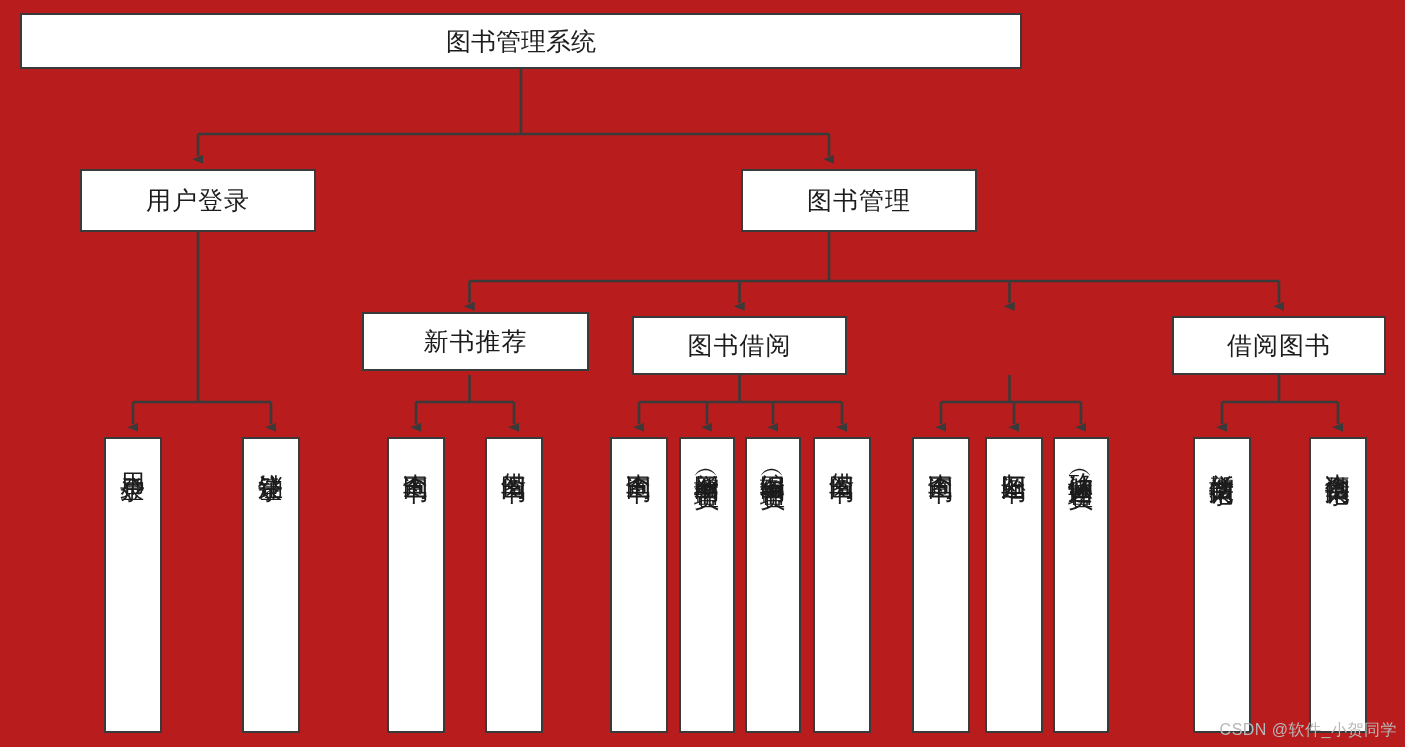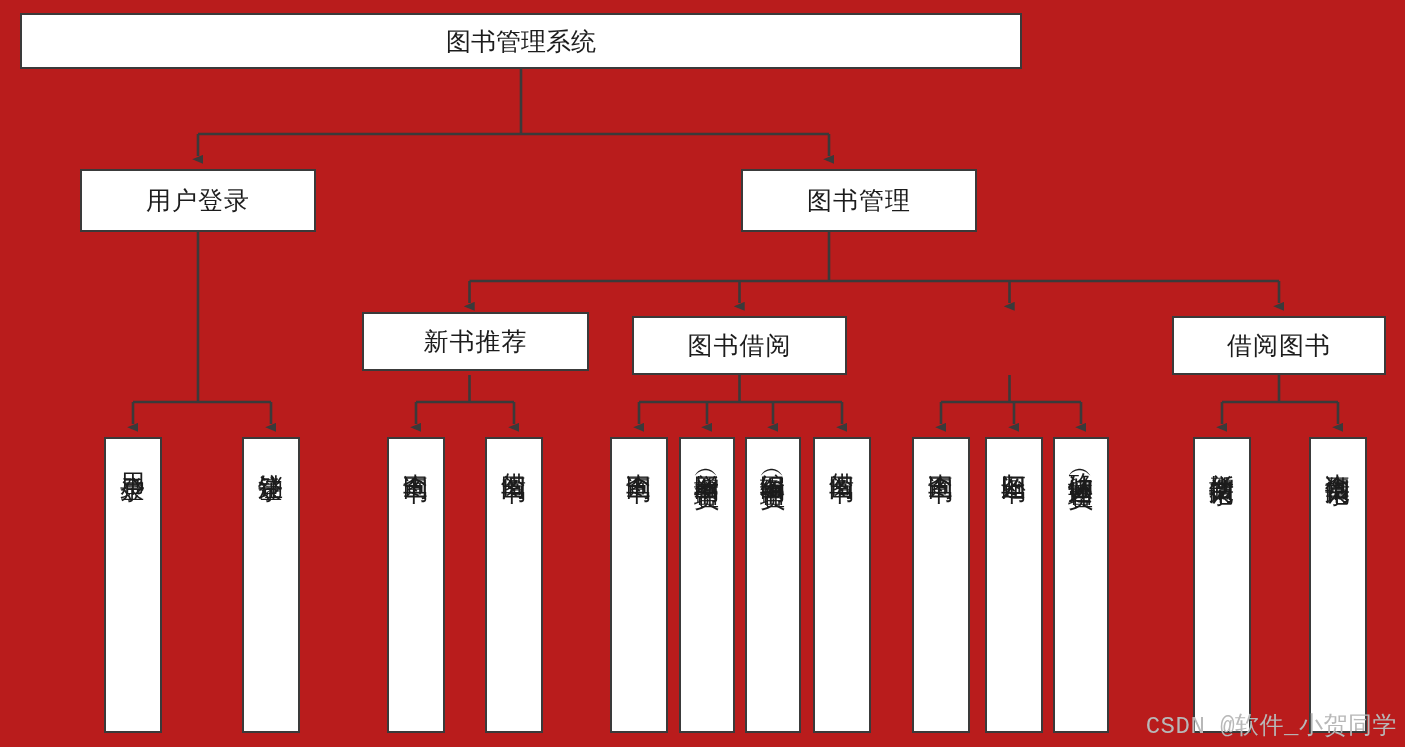--- a/index.html
+++ b/index.html
@@ -55,25 +55,24 @@
     font-size: 25px;
     line-height: 1.28;
     letter-spacing: 2px;
     white-space: nowrap;
     display: block;
   }
   .watermark {
     position: absolute;
     right: 8px;
     bottom: 6px;
-    font-size: 24px;
+    font-size: 16px;
     color: #b8b8b8;
     letter-spacing: 0.5px;
     white-space: nowrap;
-    font-family: Liberation Mono, monospace;
   }
 </style>
 </head>
 <body>
 
 <div id="canvas">
 
   <svg id="edges" viewBox="0 0 1405 747" xmlns="http://www.w3.org/2000/svg">
     <defs>
       <marker id="arrow" markerWidth="9" markerHeight="11" refX="1.2" refY="5.2" orient="auto" markerUnits="userSpaceOnUse">

